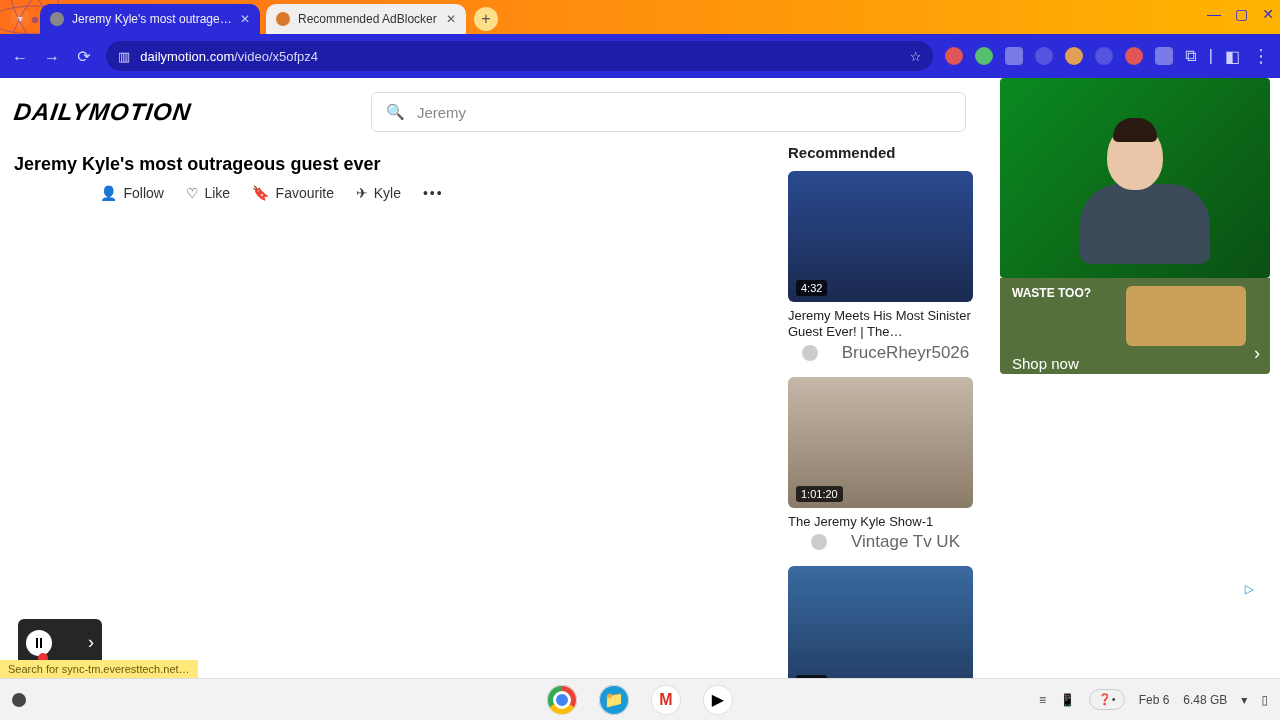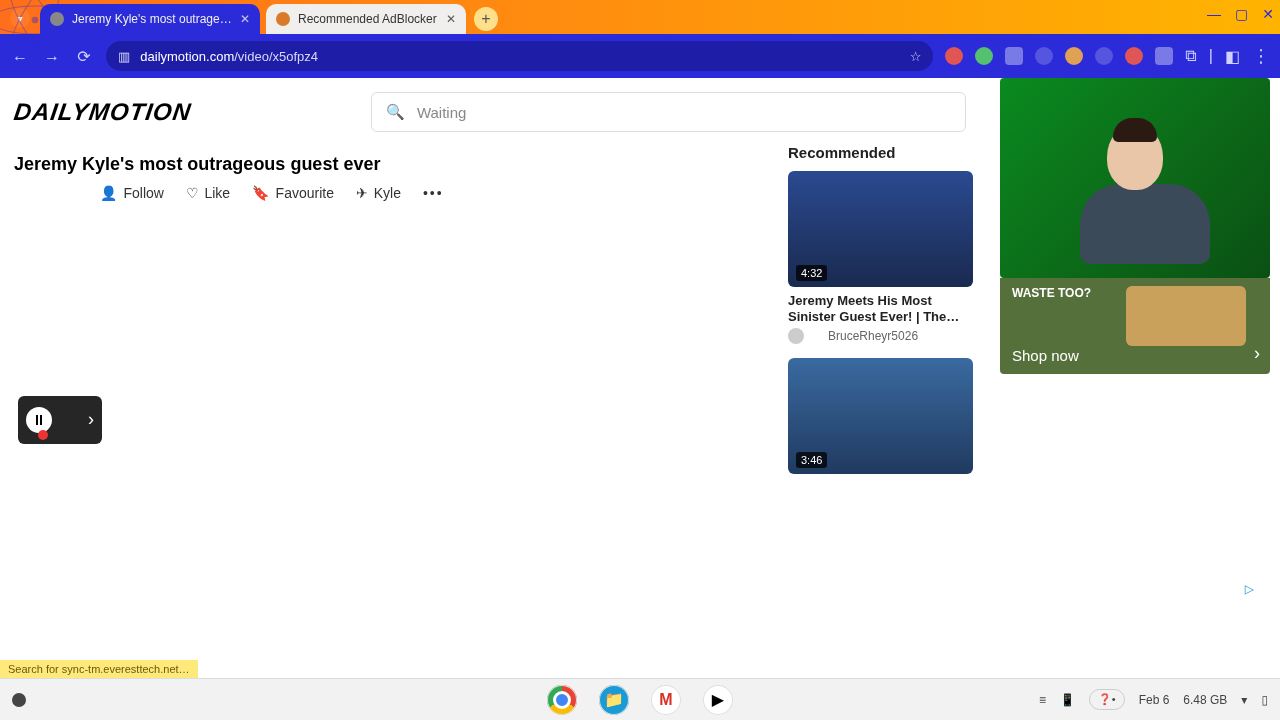--- a/index.html
+++ b/index.html
@@ -70,37 +70,37 @@
   .rec-float .circle { width:26px; height:26px; border-radius:50%; background:#fff; position:relative; }
   .rec-float .circle .bars { position:absolute; inset:0; display:flex; align-items:center; justify-content:center; gap:2px;}
   .rec-float .circle .bars span{ width:2px; height:10px; background:#000;}
   .rec-float .reddot { position:absolute; left:20px; bottom:4px; width:10px;height:10px;border-radius:50%; background:#e33;}
   .rec-float .chev { font-size:18px; }
 
   
   .reco-col { width: 195px; }
   .reco-title { font-weight:700; font-size:15px; margin: 4px 0 10px 0; color:#222; }
   .reco-item { margin-bottom: 14px; }
-  .reco-thumb { width: 185px; height: 116px; border-radius:6px; position:relative; background:#888; }
+  .reco-thumb { width: 185px; height: 131px; border-radius:6px; position:relative; background:#888; }
   .reco-thumb .dur { position:absolute; left:8px; bottom:6px; background:rgba(0,0,0,.75); color:#fff; font-size:11px; padding:2px 5px; border-radius:3px; }
   .reco-thumb.studio1 { background: linear-gradient(180deg,#2a4a90 0%, #1a2a50 100%); }
   .reco-thumb.city { background: linear-gradient(180deg,#c5b8a8 0%, #8a7a68 100%); }
   .reco-thumb.studio2 { background: linear-gradient(180deg,#3a6aa0 0%, #203a60 100%); }
-  .reco-item .rtitle { font-size:13px; font-weight:700; margin:6px 0 2px 0; line-height:1.25; color:#222; display:-webkit-box; -webkit-line-clamp:2; -webkit-box-orient:vertical; overflow:hidden;}
-  .reco-item .rchan { font-size:12px; color:#666; display:flex; align-items:center; gap:24px; }
+  .reco-item .rtitle { font-size:13px; font-weight:400; margin:6px 0 2px 0; line-height:1.25; color:#222; display:-webkit-box; -webkit-line-clamp:2; -webkit-box-orient:vertical; overflow:hidden;}
+  .reco-item .rchan { font-size:17px; color:#666; display:flex; align-items:center; gap:24px;justify-content:center; }
   .reco-item .rchan .av { width:16px;height:16px;border-radius:50%; background:#ccc; }
 
   
   .right-rail { position:absolute; right:10px; top:0; width:270px; }
   .webcam { width: 270px; height: 200px; background: linear-gradient(135deg,#0a8a20 0%, #0c6a18 55%, #0a5014 100%); border-radius:4px; position:relative; overflow:hidden; }
   .webcam .person { position:absolute; left:50%; top:58%; transform:translate(-50%,-50%); width:110px; height:140px; }
   .webcam .person .head{ width:56px;height:66px;border-radius:50% 50% 46% 46%; background:#e9c6a8; margin:0 auto; position:relative;}
   .webcam .person .hair{ position:absolute; top:-6px; left:6px; right:6px; height:24px; background:#2a1a12; border-radius:30px 30px 8px 8px;}
   .webcam .person .body{ width:130px;height:80px; background:#3a4a58; border-radius:40px 40px 10px 10px; margin:-6px auto 0;}
-  .adbox { width:270px; height:96px; background:#55703a; color:#fff; position:relative; display:flex; align-items:flex-end; padding:10px 12px; border-radius:0 0 4px 4px; overflow:hidden;}
+  .adbox { width:270px; height:96px; background:#55703a; color:#fff; position:relative; display:flex; align-items:flex-end; padding:2px 12px; border-radius:0 0 4px 4px; overflow:hidden;}
   .adbox .tag { position:absolute; top:8px; left:12px; font-size:12px; font-weight:700; }
   .adbox .shop { font-size:15px; }
   .adbox .arrow { position:absolute; right:10px; bottom:10px; font-size:18px; }
   .adbox .crate { position:absolute; right:24px; top:8px; width:120px; height:60px; background:#caa15a; border-radius:6px; }
   .ad-marker { position:absolute; right:16px; bottom:8px; color:#1a9ad6; font-size:12px; }
 
   
   .status-strip { position:absolute; left:0; bottom:0; height:18px; padding:0 8px; background:#ffe97a; color:#6a5a10; font-size:11px; display:flex; align-items:center; max-width:420px; }
 
   
@@ -176,21 +176,21 @@
   </div>
 </div>
 
 <div class="viewport">
 
   <div class="dm-header">
     <div class="dm-logo">DAILYMOTION</div>
     <div class="search-wrap">
       <div class="searchbox">
         <span>🔍</span>
-        <span>Waiting</span>
+        <span>Jeremy</span>
       </div>
     </div>
   </div>
 
   <div class="content-row">
 
     <div class="player-col" style="position:relative">
 
       <div class="video-title">Jeremy Kyle's most outrageous guest ever</div>
 
@@ -233,20 +233,30 @@
         <div class="reco-thumb studio1">
           <span class="dur">4:32</span>
         </div>
         <div class="rtitle">Jeremy Meets His Most Sinister Guest Ever! | The…</div>
         <div class="rchan">
           <span class="av"></span>
           <span>BruceRheyr5026</span>
         </div>
       </div>
 
+      <div class="reco-item">
+        <div class="reco-thumb city">
+          <span class="dur">1:01:20</span>
+        </div>
+        <div class="rtitle">The Jeremy Kyle Show-1</div>
+        <div class="rchan">
+          <span class="av"></span>
+          <span>Vintage Tv UK</span>
+        </div>
+      </div>
 
       <div class="reco-item">
         <div class="reco-thumb studio2">
           <span class="dur">3:46</span>
         </div>
       </div>
     </div>
   </div>
 
   <div class="right-rail">

